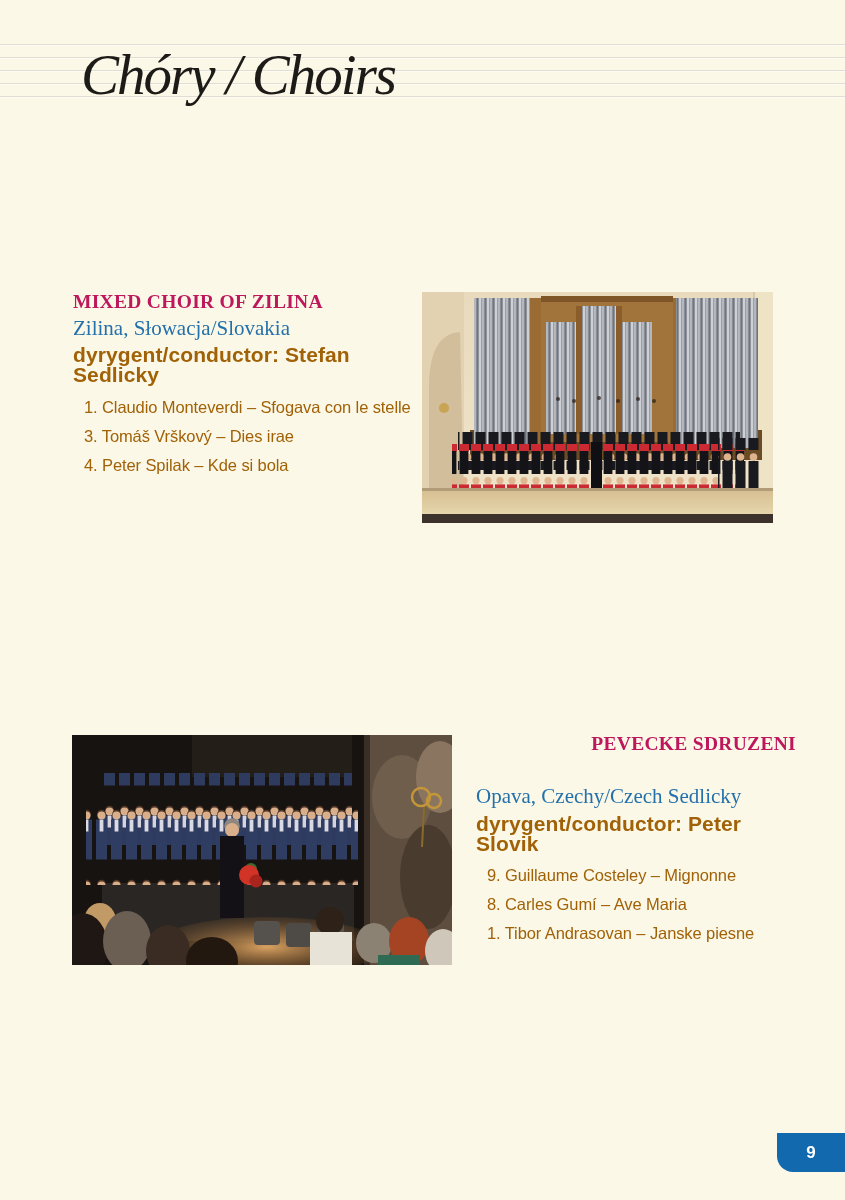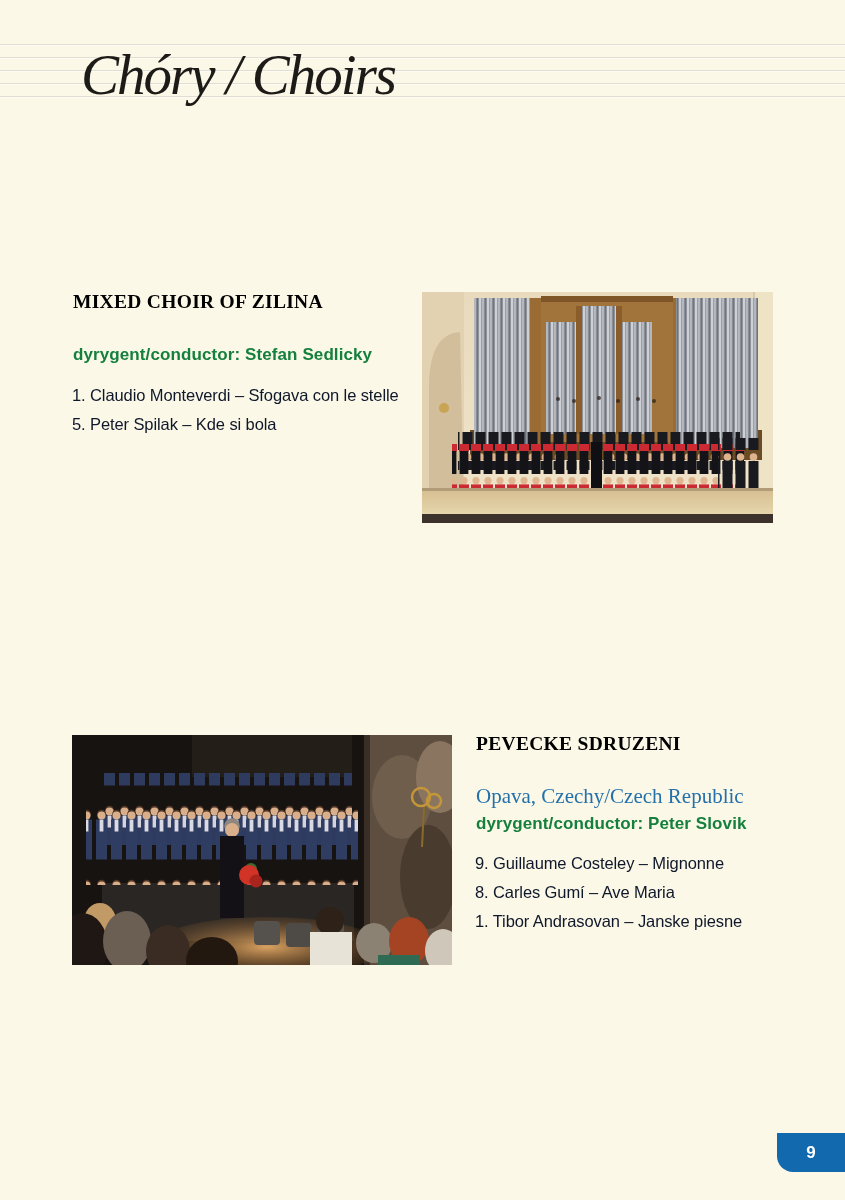--- a/index.html
+++ b/index.html
@@ -13,45 +13,45 @@
   .sl1{top:44px}.sl2{top:57px}.sl3{top:70px}.sl4{top:83px}.sl5{top:96px}
   .page-title{
     position:absolute;left:72px;top:36px;margin:9px;
     font-family:"Liberation Serif",serif;font-style:italic;font-weight:400;
     font-size:57px;line-height:1.05;letter-spacing:-2px;color:#1d1b18;
   }
   
   .choir-name{
     position:absolute;margin:0;
     font-family:"Liberation Serif",serif;font-weight:700;
-    font-size:19.5px;line-height:26px;letter-spacing:.3px;color:#000000;
+    font-size:19.5px;line-height:26px;letter-spacing:.3px;color:#be185d;
   }
   .choir-name span{display:block;}
   .choir-location{
     position:absolute;font-family:"Liberation Serif",serif;
     font-size:21px;line-height:24px;color:#2470AB;
   }
   .choir-conductor{
-    position:absolute;font-size:17px;line-height:20px;font-weight:700;color:#15803d;letter-spacing:.1px;
+    position:absolute;font-size:21px;line-height:20px;font-weight:700;color:#a16207;letter-spacing:.1px;
   }
   .repertoire{
-    position:absolute;margin:0;padding:0;list-style:none;
-    font-size:16.5px;line-height:29px;color:#0f172a;letter-spacing:-.1px;
+    position:absolute;margin:12px;padding:0;list-style:none;
+    font-size:16.5px;line-height:29px;color:#a16207;letter-spacing:-.1px;
   }
   
   .photo{position:absolute;margin:0;padding:0;line-height:0;}
   .photo svg{display:block;}
   .photo-1{left:422px;top:292px;width:351px;height:231px;}
   .photo-2{left:72px;top:735px;width:380px;height:230px;}
   
   .s1-name{left:73px;top:289px;width:360px;}
   .s1-location{left:73px;top:316px;width:360px;}
   .s1-conductor{left:73px;top:345px;width:360px;}
   .s1-repertoire{left:72px;top:381px;width:370px;}
-  .s2-name{left:476px;top:731px;width:320px;}
+  .s2-name{left:476px;top:731px;width:320px;text-align:right;}
   .s2-location{left:476px;top:784px;width:330px;}
   .s2-conductor{left:476px;top:814px;width:330px;}
   .s2-repertoire{left:475px;top:849px;width:340px;}
   
   .page-badge{
     position:absolute;left:777px;top:1133px;width:68px;height:39px;
     background:#1269AE;border-bottom-left-radius:16px;
     display:flex;align-items:center;justify-content:center;
     color:#ffffff;font-size:17px;font-weight:700;
   }
@@ -67,24 +67,26 @@
     <div class="staff-line sl3"></div>
     <div class="staff-line sl4"></div>
     <div class="staff-line sl5"></div>
   </div>
   <h1 class="page-title">Chóry / Choirs</h1>
 
   <h2 class="choir-name s1-name">
     <span>MIXED CHOIR OF ZILINA</span>
     <span></span>
   </h2>
+  <div class="choir-location s1-location">Zilina, Słowacja/Slovakia</div>
   <div class="choir-conductor s1-conductor">dyrygent/conductor: Stefan Sedlicky</div>
   <ul class="repertoire s1-repertoire">
     <li>1. Claudio Monteverdi – Sfogava con le stelle</li>
-    <li>5. Peter Spilak – Kde si bola</li>
+    <li>3. Tomáš Vrškový – Dies irae</li>
+    <li>4. Peter Spilak – Kde si bola</li>
   </ul>
 
   <figure class="photo photo-1" role="img" aria-label="Mixed choir in red tops and black suits on a concert-hall stage in front of a large pipe organ">
     <svg width="351" height="231" viewBox="0 0 351 231" preserveAspectRatio="none">
       <defs>
         <linearGradient id="wall1" x1="0" y1="0" x2="0" y2="1">
           <stop offset="0" stop-color="#E9DABD"></stop>
             <stop offset="1" stop-color="#F0E4C9"></stop>
         </linearGradient>
         <linearGradient id="floor1" x1="0" y1="0" x2="0" y2="1">
@@ -209,21 +211,21 @@
       <ellipse cx="302" cy="208" rx="18" ry="20" fill="#8C8273"></ellipse>
       <ellipse cx="337" cy="206" rx="20" ry="24" fill="#A44423"></ellipse>
       <rect x="306" y="220" width="42" height="10" fill="#2F6B52"></rect>
       <ellipse cx="371" cy="216" rx="18" ry="22" fill="#CFC8BA"></ellipse>
     </svg>
   </figure>
 
   <h2 class="choir-name s2-name">
     <span>PEVECKE SDRUZENI</span>
   </h2>
-  <div class="choir-location s2-location">Opava, Czechy/Czech Republic</div>
+  <div class="choir-location s2-location">Opava, Czechy/Czech Sedlicky</div>
   <div class="choir-conductor s2-conductor">dyrygent/conductor: Peter Slovik</div>
   <ul class="repertoire s2-repertoire">
     <li>9. Guillaume Costeley – Mignonne</li>
     <li>8. Carles Gumí – Ave Maria</li>
     <li>1. Tibor Andrasovan – Janske piesne</li>
   </ul>
 
   <div class="page-badge">
     <span>9</span>
   </div>

